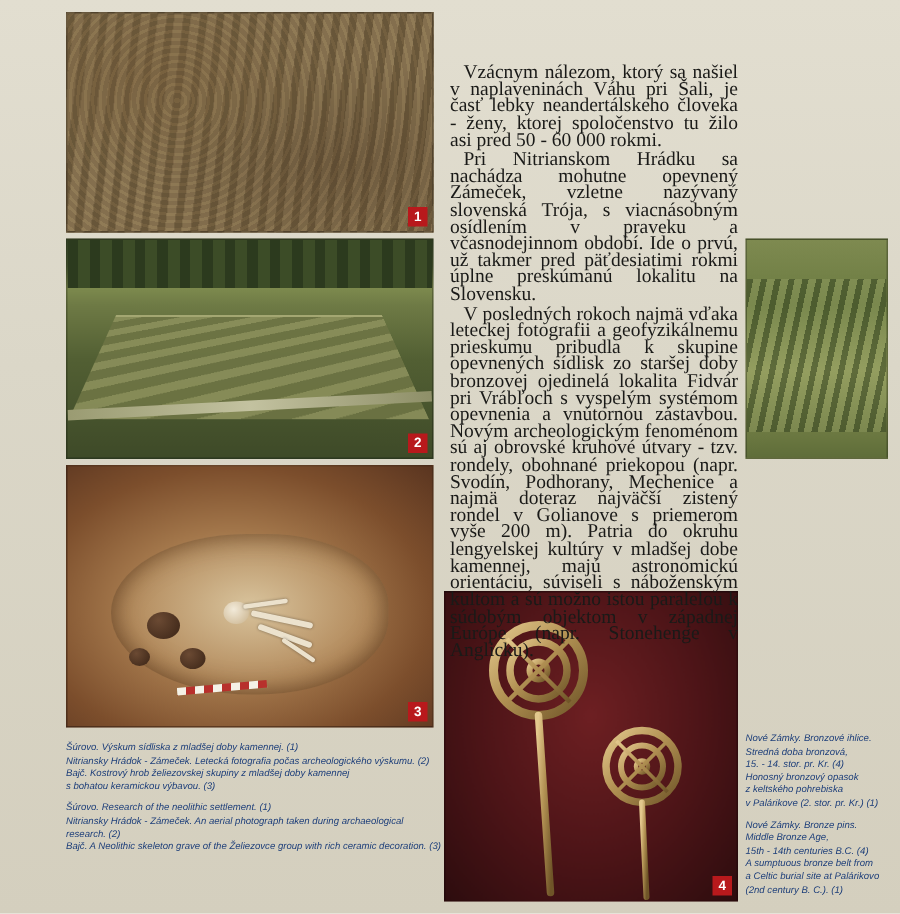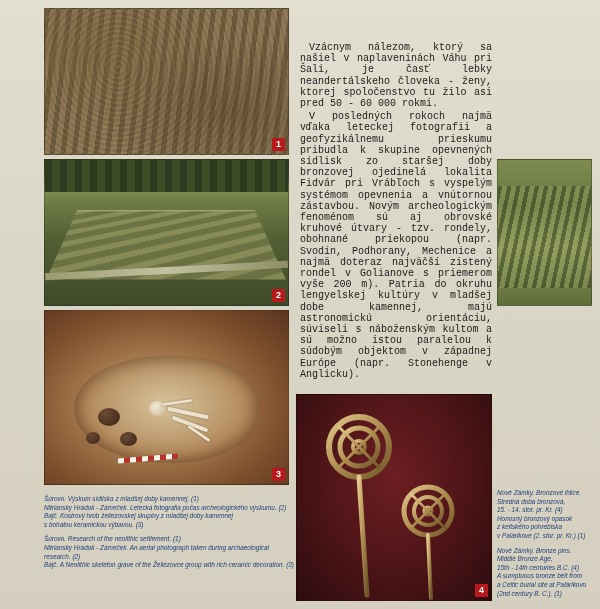--- a/index.html
+++ b/index.html
@@ -134,25 +134,25 @@
     position:absolute; left:0; top:18%; width:100%; height:70%;
     background: repeating-linear-gradient(-78deg, rgba(40,55,25,0.45) 0 4px, rgba(170,180,120,0.25) 4px 9px);
   }
 
   
   .maintext {
     position: absolute;
     left: 300px;
     top: 42px;
     width: 192px;
-    font-size: 10px;
+    font-size: 13px;
     line-height: 11.2px;
     color: #1a1a18;
     text-align: justify;
-    font-family: Liberation Mono, monospace;
+    font-family: Liberation Serif, serif;
   }
   .maintext p { margin: 0 0 0 0; text-indent: 9px; }
   .maintext p + p { margin-top: 2px; }
 
   
   .caption {
     position: absolute;
     font-style: italic;
     color: #1e3f7a;
     font-size: 6.4px;
@@ -234,20 +234,21 @@
         <line x1="114" y1="99" x2="148" y2="133" stroke-width="2.5"></line>
         <line x1="148" y1="99" x2="114" y2="133" stroke-width="2.5"></line>
       </g>
       <path d="M131 140 L134 203" stroke="url(#bronze)" stroke-width="4" fill="none" stroke-linecap="round"></path>
     </svg>
     <div class="num">4</div>
   </div>
 
   <div class="maintext">
     <p>Vzácnym nálezom, ktorý sa našiel v naplaveninách Váhu pri Šali, je časť lebky neandertálskeho človeka - ženy, ktorej spoločenstvo tu žilo asi pred 50 - 60 000 rokmi.</p>
+    <p>Pri Nitrianskom Hrádku sa nachádza mohutne opevnený Zámeček, vzletne nazývaný slovenská Trója, s viacnásobným osídlením v praveku a včasnodejinnom období. Ide o prvú, už takmer pred päťdesiatimi rokmi úplne preskúmanú lokalitu na Slovensku.</p>
     <p>V posledných rokoch najmä vďaka leteckej fotografii a geofyzikálnemu prieskumu pribudla k skupine opevnených sídlisk zo staršej doby bronzovej ojedinelá lokalita Fidvár pri Vrábľoch s vyspelým systémom opevnenia a vnútornou zástavbou. Novým archeologickým fenoménom sú aj obrovské kruhové útvary - tzv. rondely, obohnané priekopou (napr. Svodín, Podhorany, Mechenice a najmä doteraz najväčší zistený rondel v Golianove s priemerom vyše 200 m). Patria do okruhu lengyelskej kultúry v mladšej dobe kamennej, majú astronomickú orientáciu, súviseli s náboženským kultom a sú možno istou paralelou k súdobým objektom v západnej Európe (napr. Stonehenge v Anglicku).</p>
   </div>
 
   <div class="caption" id="cap-left">
     <div class="sk">
       <div>Šúrovo. Výskum sídliska z mladšej doby kamennej. (1)</div>
       <div>Nitriansky Hrádok - Zámeček. Letecká fotografia počas archeologického výskumu. (2)</div>
       <div>Bajč. Kostrový hrob želiezovskej skupiny z mladšej doby kamennej</div>
       <div>s bohatou keramickou výbavou. (3)</div>
     </div>

